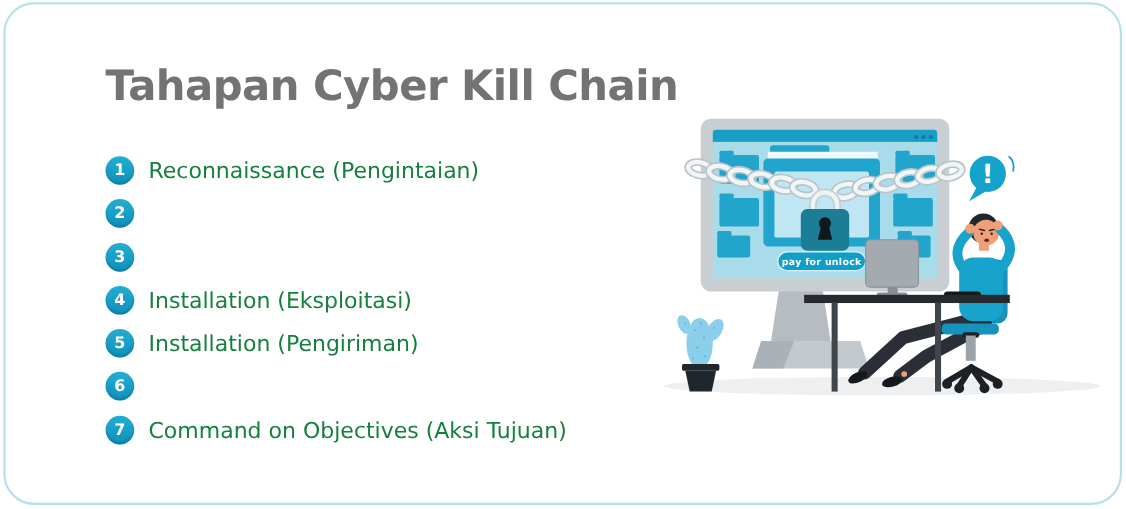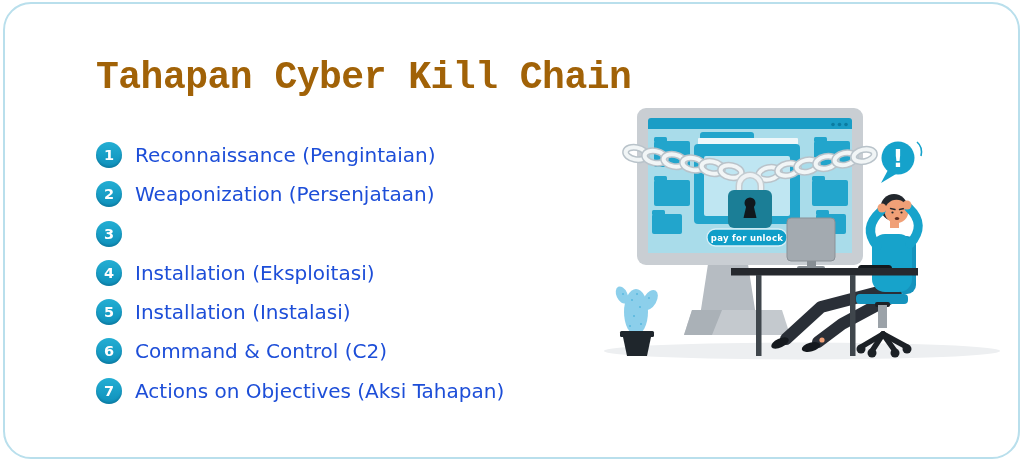--- a/index.html
+++ b/index.html
@@ -1,66 +1,64 @@
 <!DOCTYPE html>
 <html><head>
 <meta charset="utf-8">
 <style>
   * { margin:0; padding:0; box-sizing:border-box; }
   html,body { width:1024px; height:463px; background:#ffffff; overflow:hidden;
               font-family:"DejaVu Sans","Liberation Sans",sans-serif; }
   .card { position:absolute; left:3px; top:2px; width:1017px; height:457px;
           background:#ffffff; border:2px solid #b9dfec; border-radius:28px; }
   .title { position:absolute; left:96px; top:56px; font-size:38px; font-weight:800;
-           letter-spacing:-0.5px; color:#a16207;font-family:Liberation Mono, monospace; }
+           letter-spacing:-0.5px; color:#737373; }
   .steps { position:absolute; left:96px; top:142px; display:flex; flex-direction:column; gap:13.3px; }
   .step { display:flex; align-items:center; gap:13px; height:26px; }
   .badge { width:26px; height:26px; border-radius:50%; flex:0 0 26px;
            background:linear-gradient(180deg,#23aed3,#0f90bb);
            box-shadow: inset 0 -2px 2px rgba(9,90,120,.35);
            color:#ffffff; font-weight:bold; font-size:14.5px;
            display:flex; align-items:center; justify-content:center; }
-  .label { font-size:20px; color:#1d4ed8; line-height:26px; }
+  .label { font-size:20px; color:#15803d; line-height:26px; }
   .illus { position:absolute; left:590px; top:88px; width:425px; height:292px; }
   svg text { font-family:"DejaVu Sans","Liberation Sans",sans-serif; }
 </style>
 </head>
 <body>
 
 <div class="card"></div>
 
 <h1 class="title">Tahapan Cyber Kill Chain</h1>
 
 <div class="steps">
   <div class="step">
     <span class="badge">1</span>
     <span class="label">Reconnaissance (Pengintaian)</span>
   </div>
   <div class="step">
     <span class="badge">2</span>
-    <span class="label">Weaponization (Persenjataan)</span>
   </div>
   <div class="step">
     <span class="badge">3</span>
   </div>
   <div class="step">
     <span class="badge">4</span>
     <span class="label">Installation (Eksploitasi)</span>
   </div>
   <div class="step">
     <span class="badge">5</span>
-    <span class="label">Installation (Instalasi)</span>
+    <span class="label">Installation (Pengiriman)</span>
   </div>
   <div class="step">
     <span class="badge">6</span>
-    <span class="label">Command &amp; Control (C2)</span>
   </div>
   <div class="step">
     <span class="badge">7</span>
-    <span class="label">Actions on Objectives (Aksi Tahapan)</span>
+    <span class="label">Command on Objectives (Aksi Tujuan)</span>
   </div>
 </div>
 
 <div class="illus">
 <svg width="425" height="292" viewBox="0 0 425 292">
   <defs>
     <g id="clink">
       <ellipse rx="10.5" ry="6" fill="none" stroke="#b9c3ca" stroke-width="7"></ellipse>
       <ellipse rx="10.5" ry="6" fill="none" stroke="#f1f5f6" stroke-width="4"></ellipse>
     </g>

